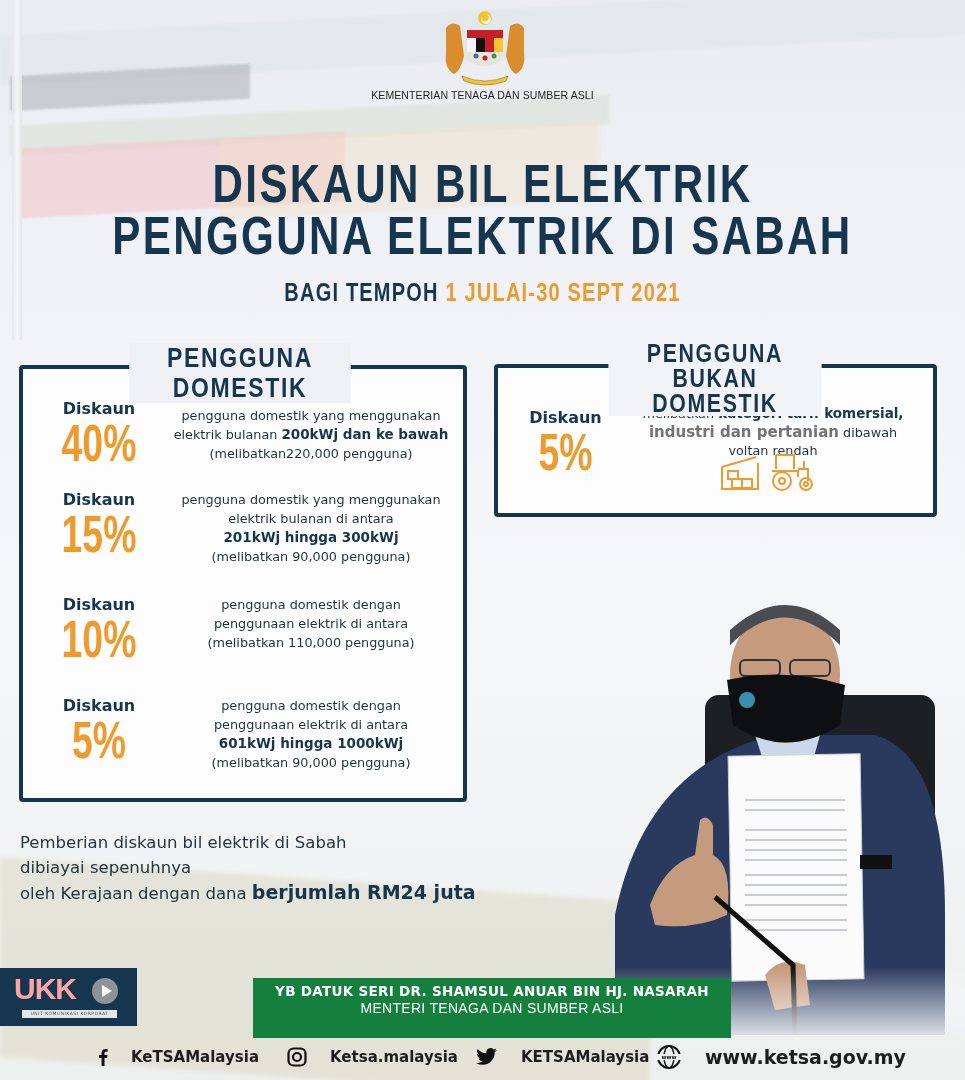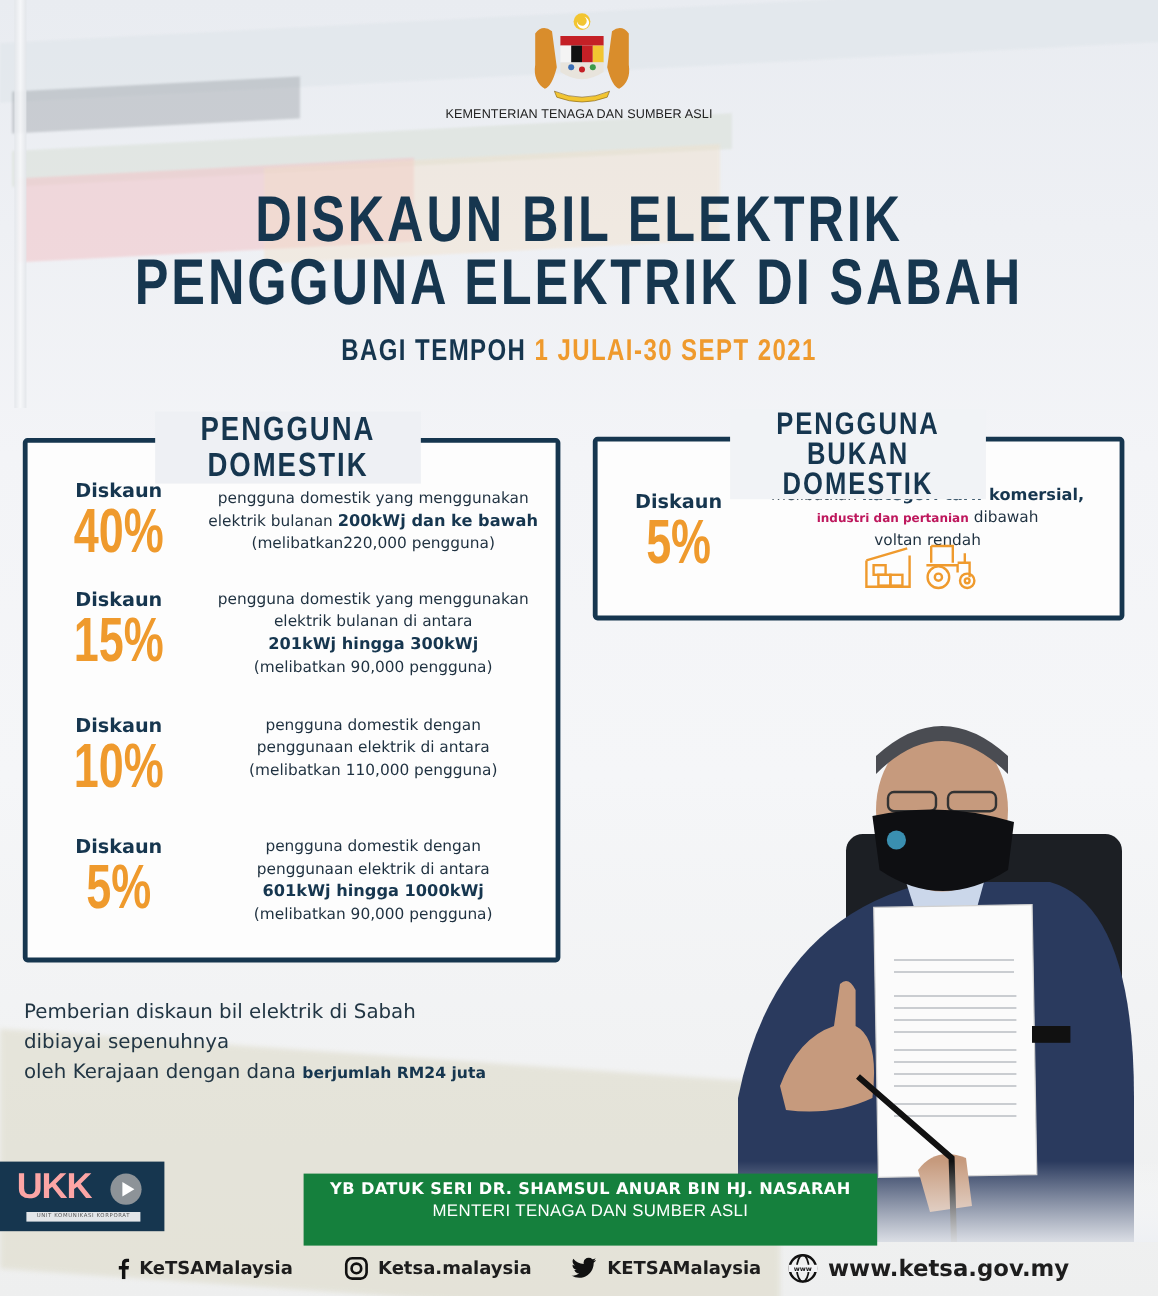--- a/index.html
+++ b/index.html
@@ -51,38 +51,38 @@
   .tier .disc { position: absolute; left: 20px; width: 112px; text-align: center; }
   .disc-word { display: block; font-weight: 700; font-size: 16px; color: #16364f; }
   .disc-pct { display: block; font-family: "Liberation Sans", sans-serif; font-weight: 700;
     color: #ef9a2d; font-size: 52px; line-height: 50px; transform: scaleX(0.72); margin-top: 0; }
   .tier .desc { position: absolute; left: 138px; width: 300px; text-align: center;
     font-size: 12.8px; line-height: 19px; color: #1f3140; }
   .desc b { font-weight: 700; color: #16364f; font-size: 13.5px; }
 
   .footer-note { position: absolute; left: 20px; width: 480px; top: 830px; text-align: left;
     font-size: 16.5px; line-height: 25px; color: #223644; }
-  .footer-note b { color: #16364f; font-size: 13px; }
+  .footer-note b { color: #16364f; font-size: 19px; }
 
   .photo { position: absolute; left: 615px; top: 585px; width: 350px; height: 450px; }
   .ukk { position: absolute; left: 0; top: 968px; width: 137px; height: 58px; background: #16364f; }
   .ukk-text { position: absolute; left: 14px; top: 4px; font-family: "Liberation Sans", sans-serif;
     font-weight: 700; font-size: 30px; color: #fca5a5; letter-spacing: -1px; }
   .ukk-play { position: absolute; left: 92px; top: 10px; width: 26px; height: 26px; border-radius: 50%; background: #8d9398; }
   .ukk-play::after { content: ""; position: absolute; left: 10px; top: 7px; border-left: 10px solid #fff;
     border-top: 6px solid transparent; border-bottom: 6px solid transparent; }
   .ukk-sub { position: absolute; left: 22px; top: 42px; width: 95px; height: 8px; background: #e3e6e9;
     font-size: 4.5px; color: #555; text-align: center; line-height: 8px; letter-spacing: .5px; }
 
   .name-bar { position: absolute; left: 253px; top: 978px; width: 478px; height: 60px; background: #15803d;
     text-align: center; color: #fff; }
   .name-bar .n1 { display: block; font-weight: 700; font-size: 13.5px; margin-top: 5px; letter-spacing: .3px; }
   .name-bar .n2 { display: block; font-family: "Liberation Sans", sans-serif; font-size: 14px; margin-top: 1px; letter-spacing: .3px; }
 
-  .social { position: absolute; top: 1045px; height: 24px; display: flex; align-items: center; gap: 8px;
+  .social { position: absolute; top: 1045px; height: 24px; display: flex; align-items: center; gap: 23px;
     font-weight: 700; font-size: 15px; color: #1d1d1d; }
   .social svg { display: block; }
   .s1 { left: 98px; } .s2 { left: 287px; } .s3 { left: 476px; } .s4 { left: 656px; font-size: 19px; }
 </style>
 </head>
 <body>
 
 <div class="bg">
   <div class="flag-stripe fs1"></div>
   <div class="flag-stripe fs2"></div>
@@ -168,21 +168,21 @@
 </div>
 <div class="box-label lbl-dom">PENGGUNA DOMESTIK</div>
 
 <div class="box box-nd">
   <div class="disc" style="position:absolute;left:20px;top:40px;width:95px;text-align:center">
     <span class="disc-word">Diskaun</span>
     <span class="disc-pct">5%</span>
   </div>
   <div class="desc" style="position:absolute;left:125px;top:36px;width:300px;text-align:center;font-size:12.8px;line-height:18px;color:#1f3140">
     <div><span>melibatkan</span> <b style="font-size:13.5px;color:#16364f">kategori tarif komersial,</b></div>
-    <div><b style="font-size:10px;color:#be185d">industri dan pertanian</b> <span>dibawah</span></div>
+    <div><b style="font-size:15px;color:#737373">industri dan pertanian</b> <span>dibawah</span></div>
     <div>voltan rendah</div>
   </div>
   <svg style="position:absolute;left:222px;top:87px" width="42" height="36" viewBox="0 0 42 36">
     <g fill="none" stroke="#ef9a2d" stroke-width="2">
       <path d="M2 12 L36 2 M2 12 v22 h36 v-26"></path>
       <rect x="8" y="16" width="10" height="8"></rect>
         <rect x="12" y="24" width="10" height="9"></rect>
         <rect x="22" y="24" width="10" height="9"></rect>
     </g>
   </svg>

